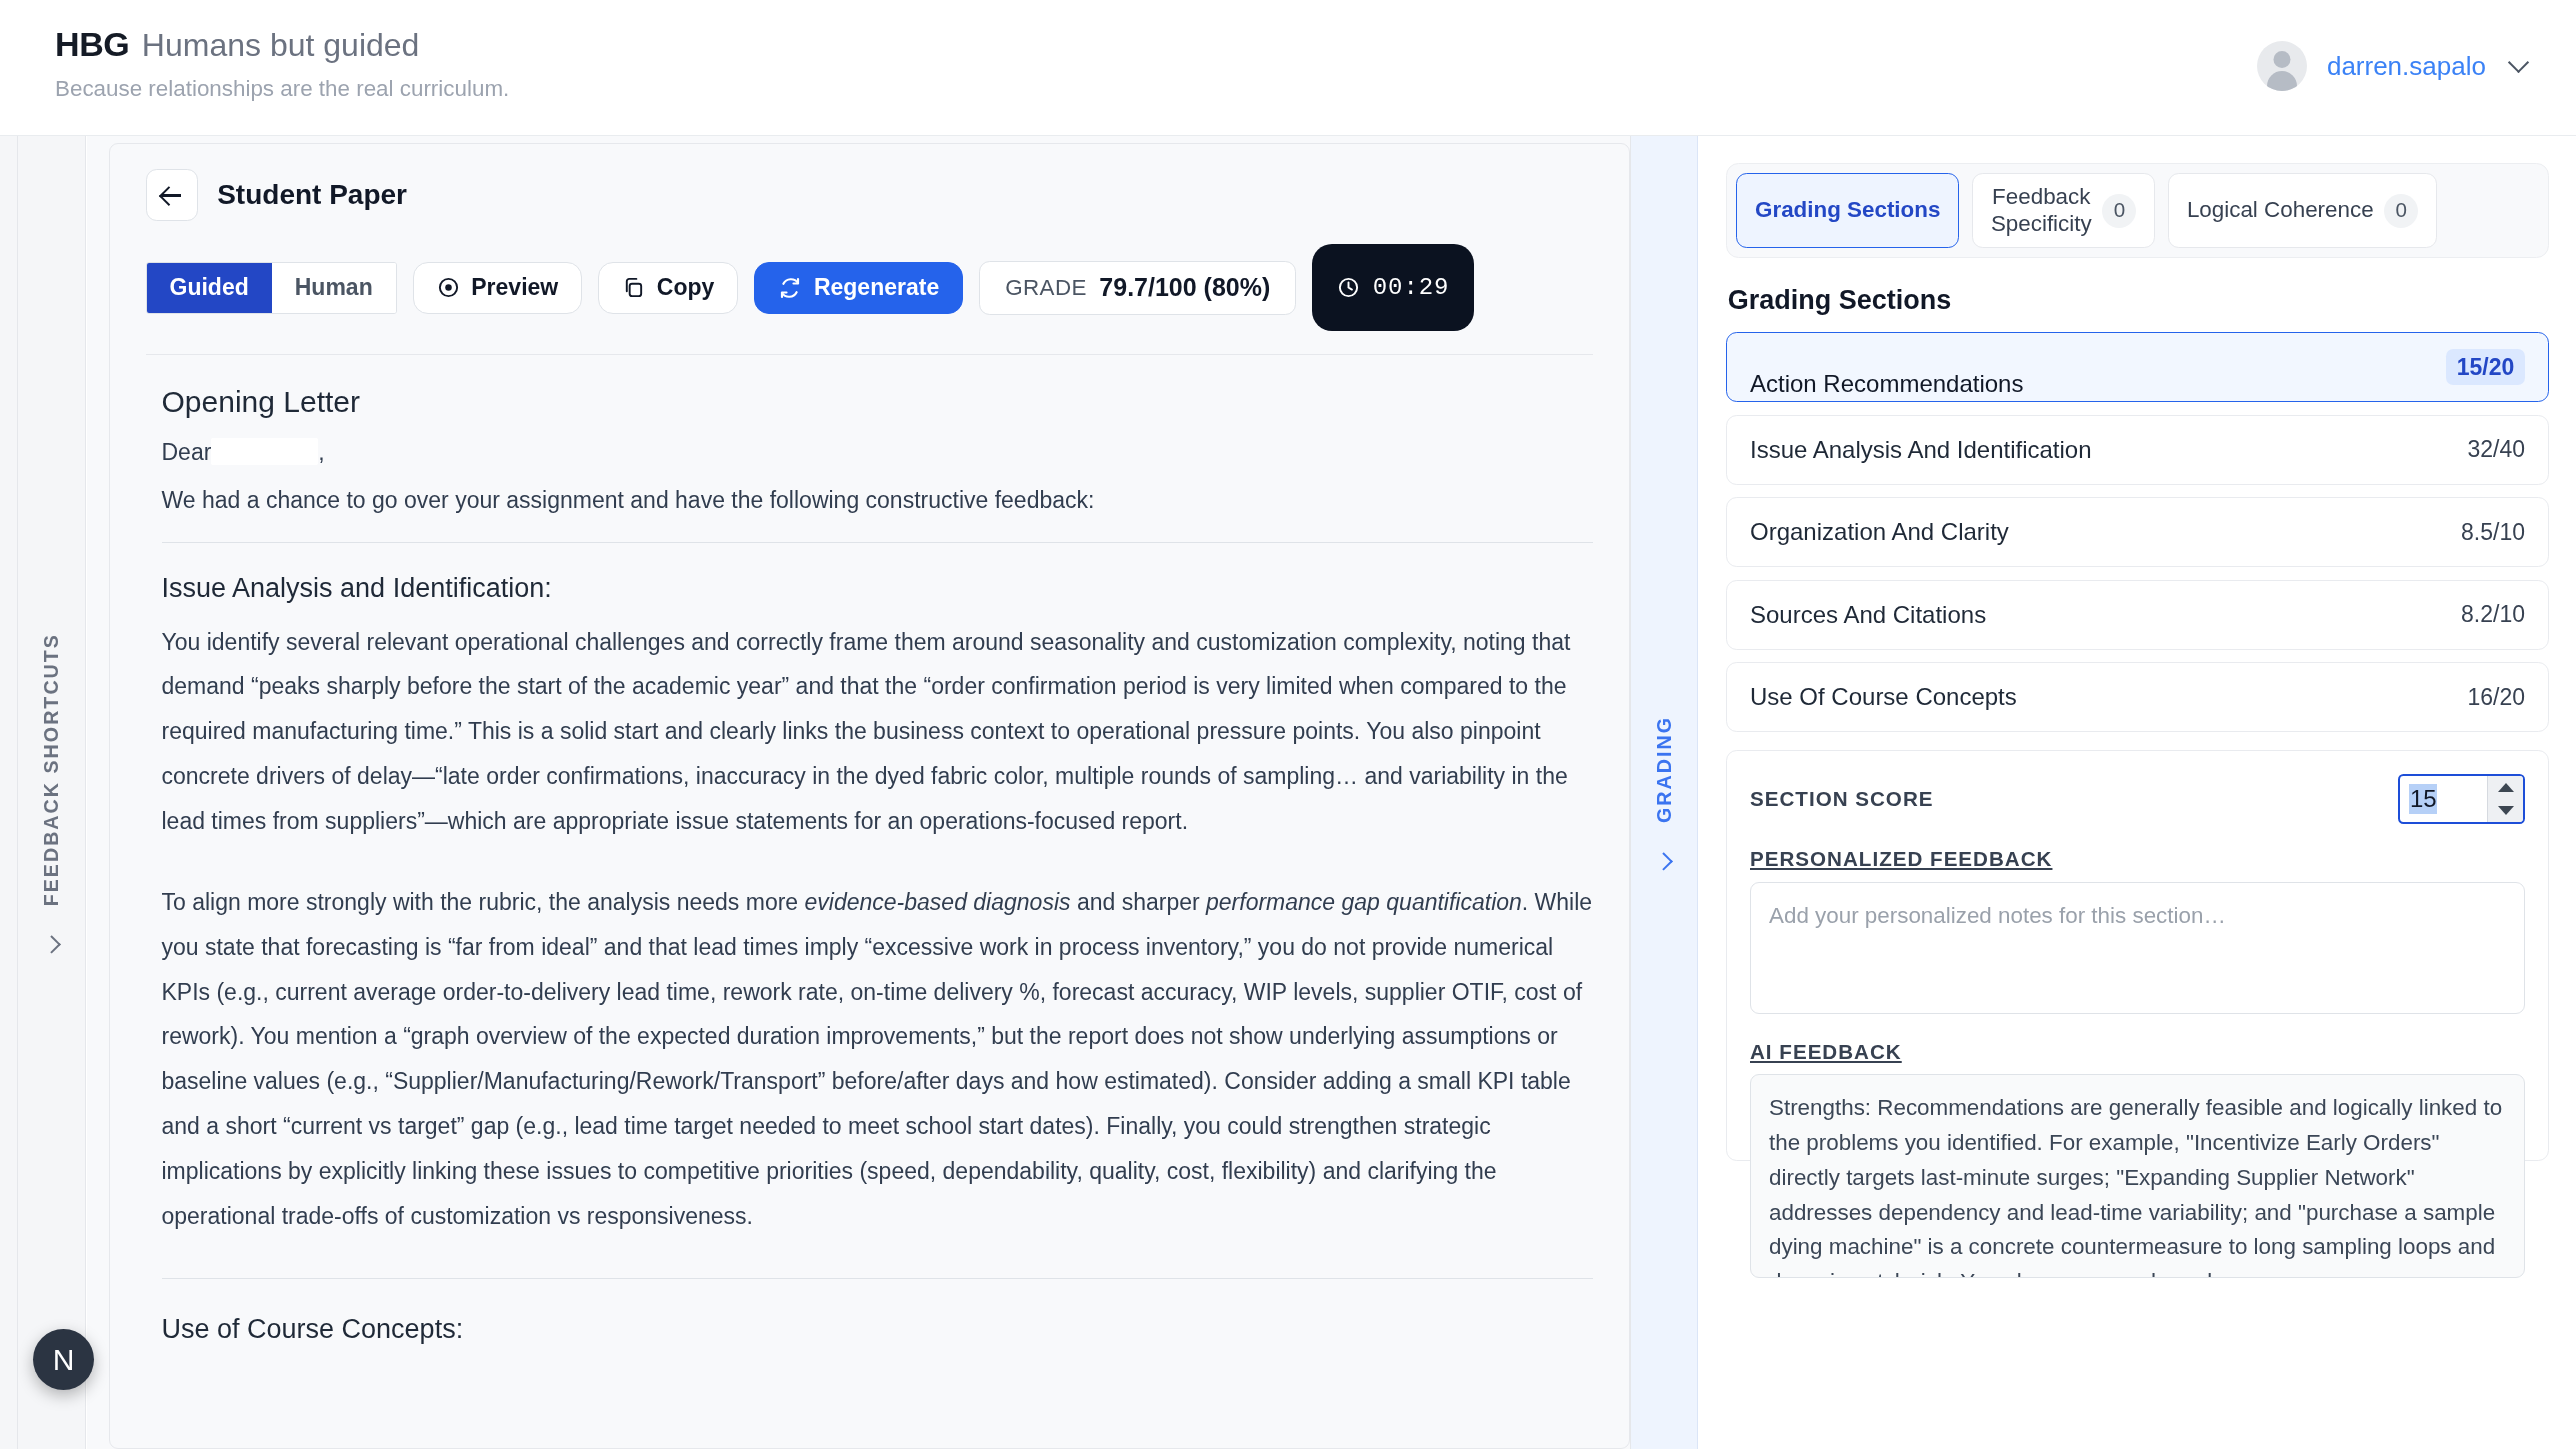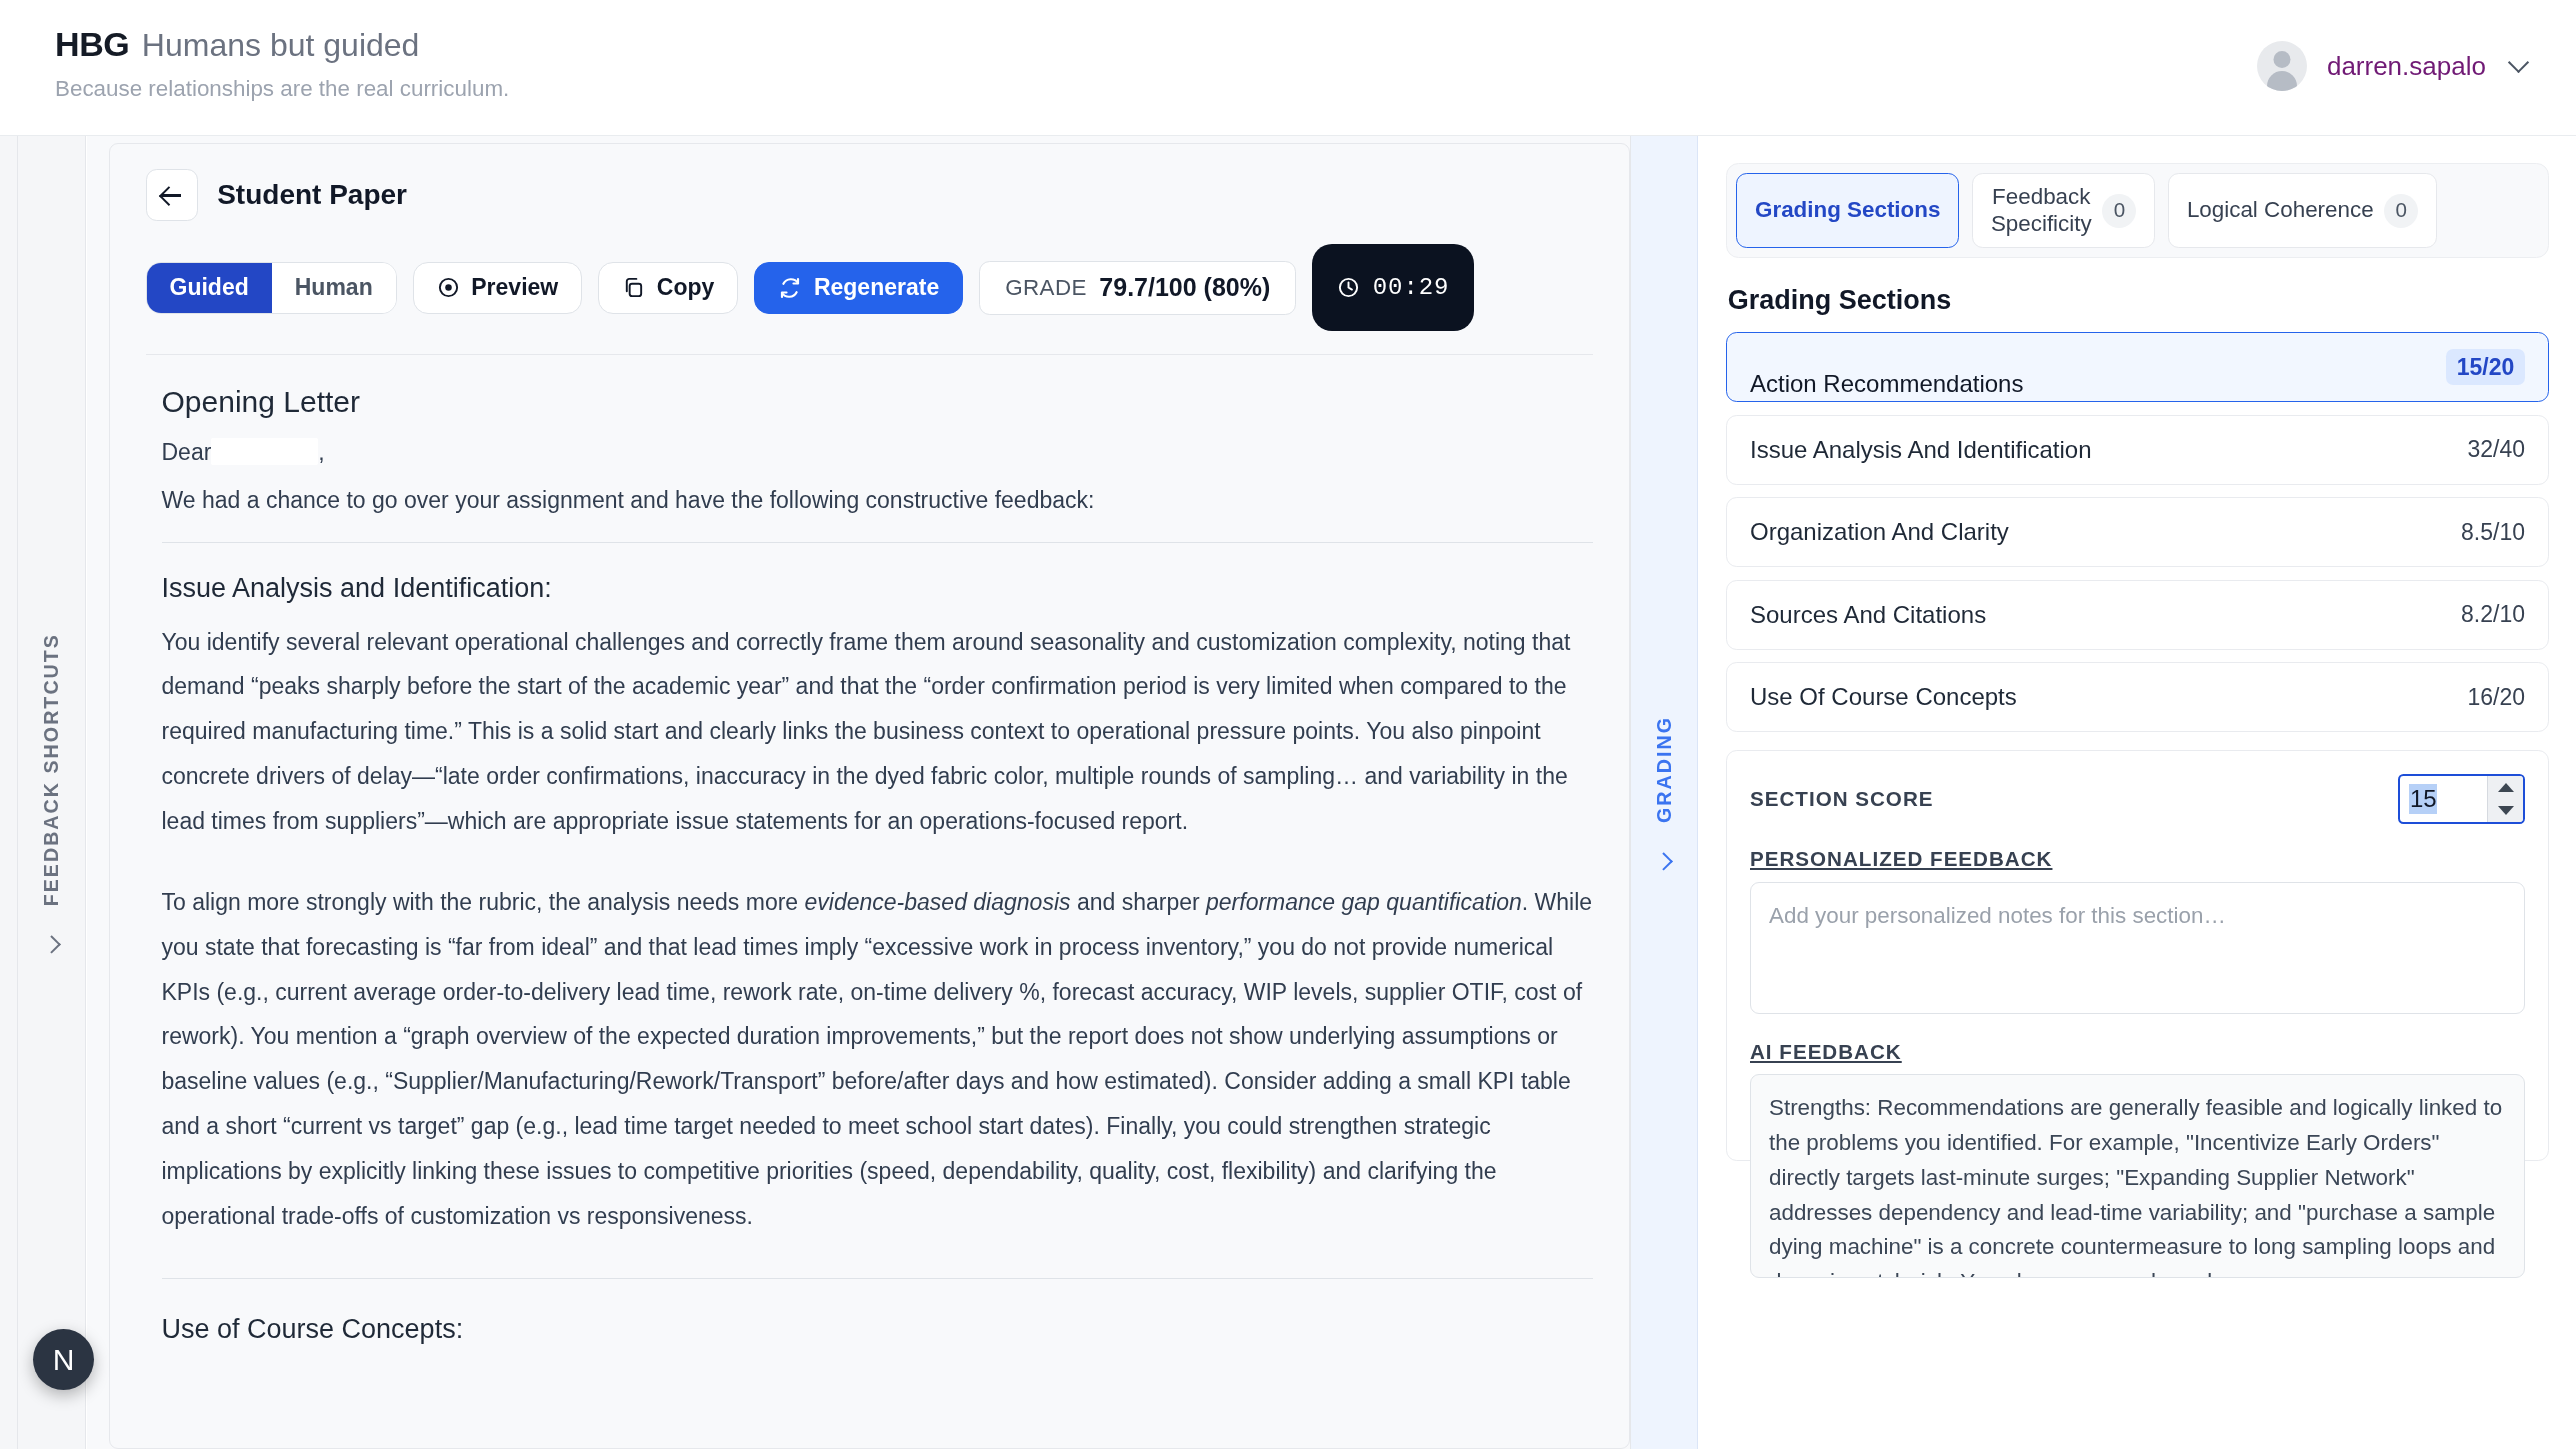--- a/index.html
+++ b/index.html
@@ -32,21 +32,21 @@
   .avatar::before {
     content: ""; position: absolute; left: 50%; top: 9.8px;
     width: 17px; height: 17px; border-radius: 50%;
     background: #b6bcc5; transform: translateX(-50%);
   }
   .avatar::after {
     content: ""; position: absolute; left: 50%; top: 29.5px;
     width: 30px; height: 21.5px; border-radius: 15px 15px 0 0;
     background: #b6bcc5; transform: translateX(-50%);
   }
-  .user-name { font-size: 26px; color: #701a75; }
+  .user-name { font-size: 26px; color: #3b82f6; }
   .chev-down {
     width: 15px; height: 15px; border-right: 2.7px solid #4b5563; border-bottom: 2.7px solid #4b5563;
     transform: rotate(45deg); margin-left: 5.4px; margin-bottom: 7.2px;
   }
 
   
   .left-rail {
     position: absolute; left: 0; top: 136px; width: 18px; height: 1313px;
     background: #f5f6f8; border-right: 0.9px solid #e5e7eb;
   }
@@ -88,21 +88,21 @@
     content:""; position:absolute; left:0; top:9px; width:19.7px; height:2.7px; background:#111827;
   }
   .arrow-left::after {
     content:""; position:absolute; left:0; top:3.6px; width:11.6px; height:11.6px;
     border-left:2.7px solid #111827; border-bottom:2.7px solid #111827; transform: rotate(45deg);
   }
   .doc-title { font-size: 28px; font-weight: bold; color: #111827; }
 
   .toolbar-row2 { display: flex; align-items: center; gap: 16px; margin-top: 23px; }
   .seg-group {
-    display: flex; border: 0.9px solid #dfe3e8; border-radius: 15px; overflow: hidden; background:#fff;
+    display: flex; border: 0.9px solid #dfe3e8; border-radius: 3px; overflow: hidden; background:#fff;
   }
   .seg-btn {
     padding: 11.6px 23px; font-size: 23px; font-weight: bold; color: #4b5563;
     background: #ffffff; cursor: pointer; border: none;
     font-family: "Liberation Sans", sans-serif;
   }
   .seg-btn.active { background: #2347c5; color: #ffffff; }
   .tb-btn {
     display: flex; align-items: center; gap: 11.6px;
     padding: 11.6px 23px; font-size: 23px; font-weight: bold; color: #111827;

